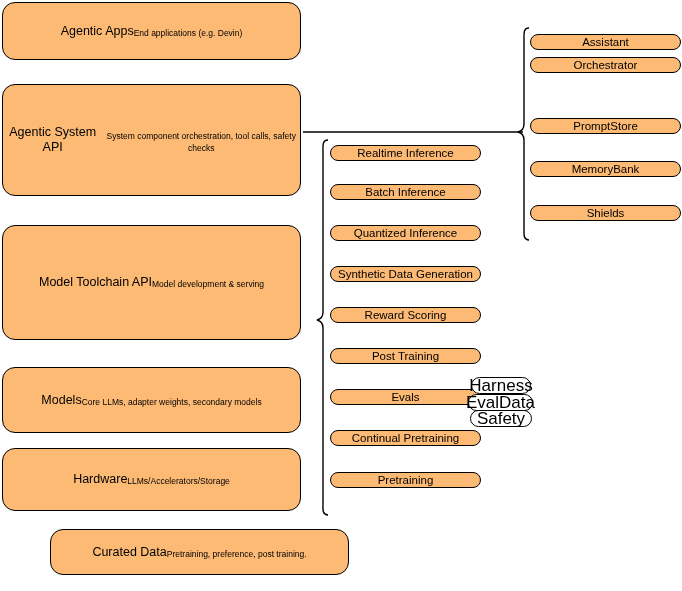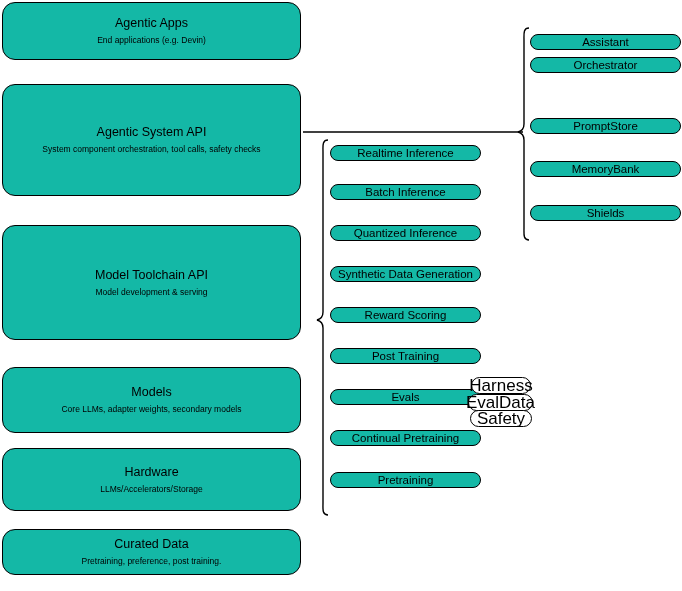--- a/index.html
+++ b/index.html
@@ -20,24 +20,23 @@
     left: 0;
     top: 0;
     width: 682px;
     height: 591px;
   }
 
   
   .node {
     position: absolute;
     box-sizing: border-box;
-    background: #14b8a6;
+    background: #fdba74;
     border: 1.4px solid #000000;
     display: flex;
-    flex-direction: column;
     align-items: center;
     justify-content: center;
     text-align: center;
   }
   .node .title {
     font-size: 12.5px;
     line-height: 15px;
     color: #000000;
   }
   .node .subtitle {
@@ -140,21 +139,21 @@
   <div class="node layer" style="top:367px; height:66px;">
     <div class="title">Models</div>
     <div class="subtitle">Core LLMs, adapter weights, secondary models</div>
   </div>
 
   <div class="node layer" style="top:448px; height:63px;">
     <div class="title">Hardware</div>
     <div class="subtitle">LLMs/Accelerators/Storage</div>
   </div>
 
-  <div class="node layer" style="top:529px; height:46px;">
+  <div class="node layer" style="top:529px; height:46px;margin-left:48px;">
     <div class="title">Curated Data</div>
     <div class="subtitle">Pretraining, preference, post training.</div>
   </div>
 
   <div class="node chip mid-chip" style="top:145px;">
     <div class="title">Realtime Inference</div>
   </div>
   <div class="node chip mid-chip" style="top:184px;">
     <div class="title">Batch Inference</div>
   </div>

